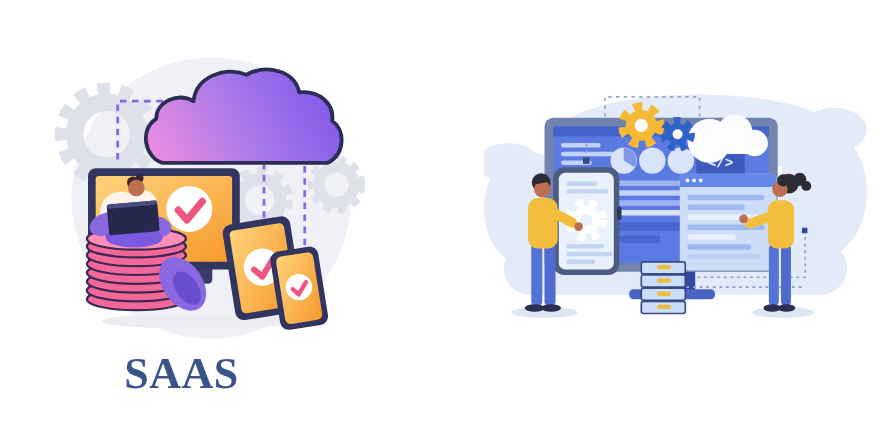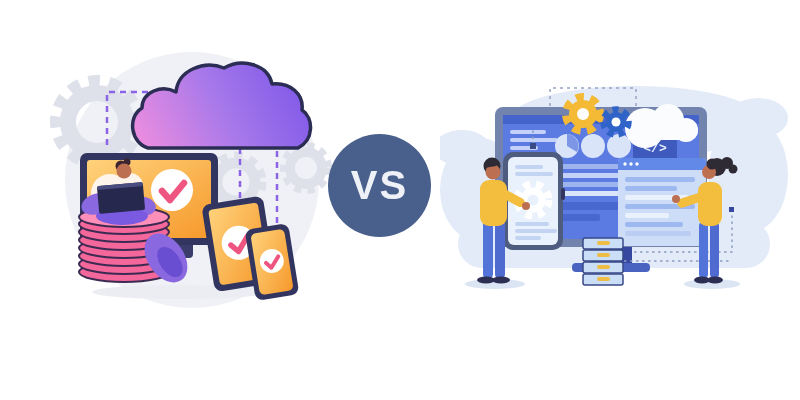--- a/index.html
+++ b/index.html
@@ -108,23 +108,20 @@
     <g transform="rotate(-9 232 262)">
       <rect x="210" y="226" width="44" height="72" rx="8" fill="#32355f"></rect>
       <rect x="215" y="231" width="34" height="62" rx="5" fill="url(#orangeGrad)"></rect>
       <g>
         <circle cx="232" cy="261" r="12" fill="#ffffff"></circle>
         <path d="M226 262 l4.5 5.5 l8.5 -10" fill="none" stroke="#ef5581" stroke-width="4" stroke-linecap="round" stroke-linejoin="round"></path>
       </g>
     </g>
   </svg>
 
-  <div class="vs-badge">
-    <span>VS</span>
-  </div>
 
   <svg class="illus" style="left:440px;top:60px;" width="350" height="245" viewBox="0 0 350 245">
 
     <g fill="#e3ebf8">
       <ellipse cx="195" cy="62" rx="128" ry="36"></ellipse>
       <ellipse cx="40" cy="130" rx="40" ry="52"></ellipse>
       <ellipse cx="308" cy="115" rx="40" ry="58"></ellipse>
       <rect x="18" y="160" width="312" height="48" rx="24"></rect>
       <ellipse cx="22" cy="88" rx="28" ry="18"></ellipse>
       <ellipse cx="318" cy="58" rx="30" ry="20"></ellipse>
@@ -253,14 +250,15 @@
       <rect x="259" y="162" width="9" height="56" rx="4" fill="#5273d8"></rect>
       <rect x="270" y="162" width="9" height="56" rx="4" fill="#4f6bd0"></rect>
       <ellipse cx="262" cy="220" rx="8" ry="3.5" fill="#2c2f52"></ellipse>
       <ellipse cx="275" cy="220" rx="8" ry="3.5" fill="#2c2f52"></ellipse>
       <rect x="236" y="132" width="28" height="9" rx="4.5" fill="#f3bd3d" transform="rotate(-18 262 136)"></rect>
       <circle cx="236" cy="139" r="4" fill="#bd6f52"></circle>
       <rect x="258" y="122" width="24" height="44" rx="9" fill="#f3bd3d"></rect>
     </g>
   </svg>
 
+  <div class="caption left">SAAS</div>
 
 </div>
 
 </body></html>

